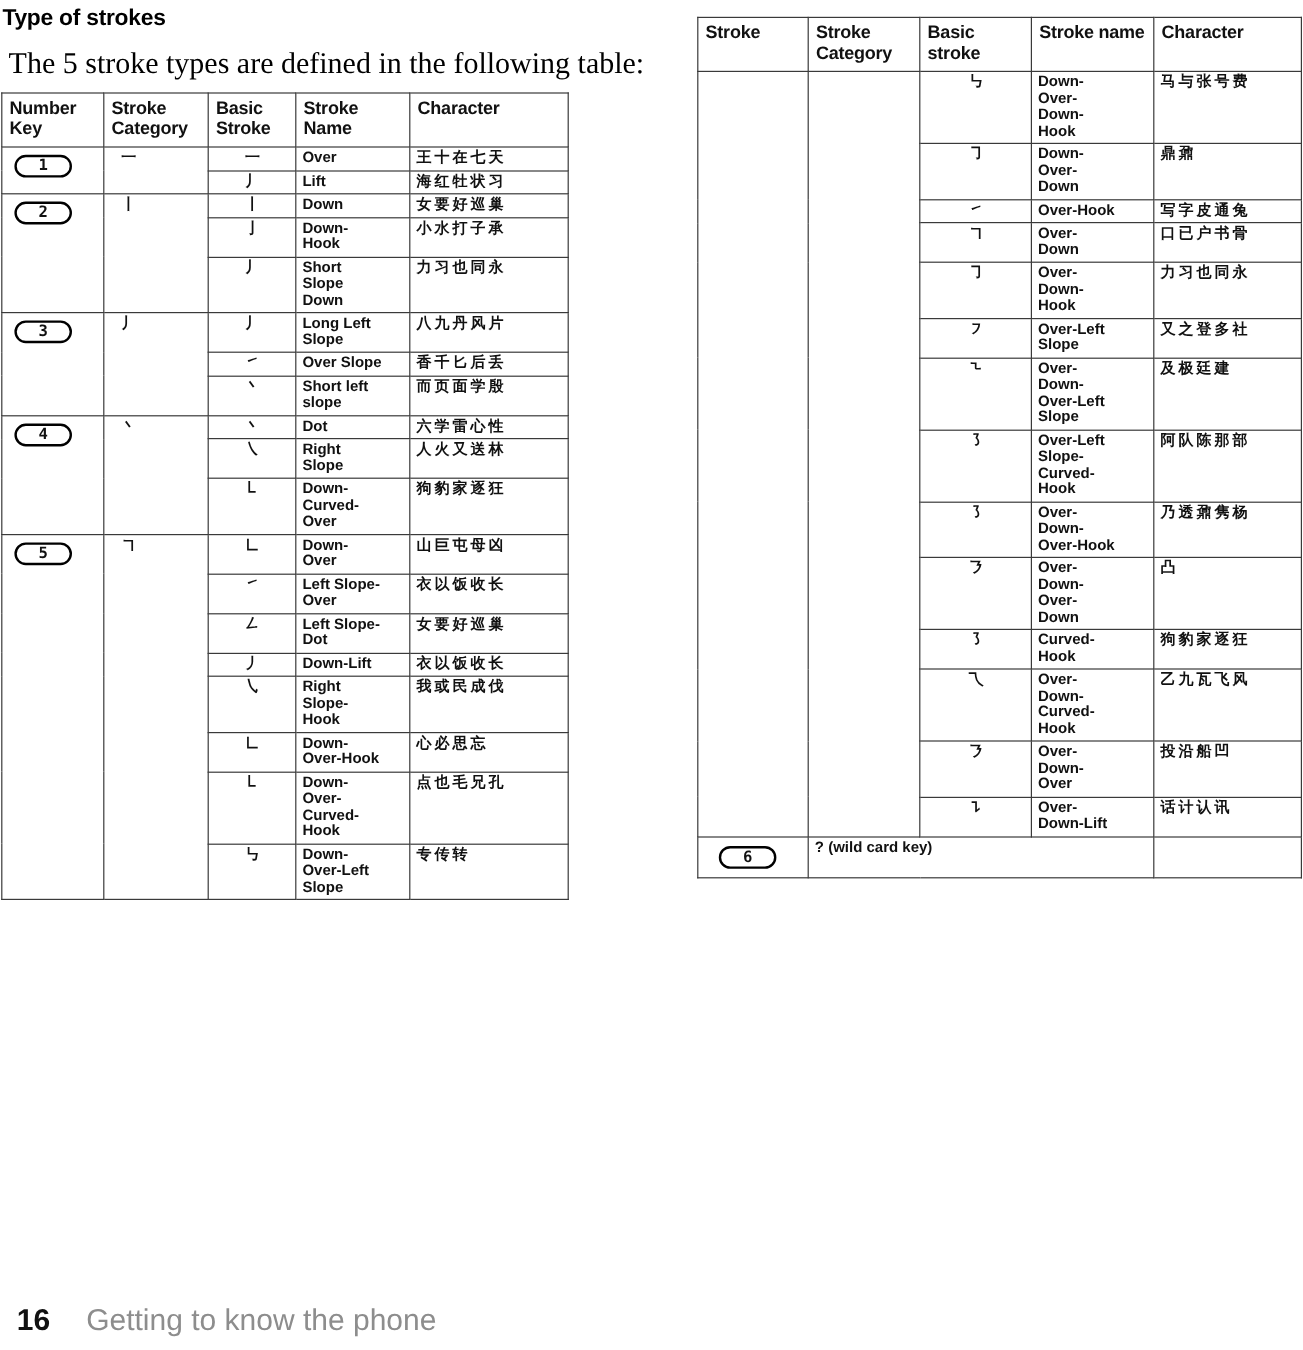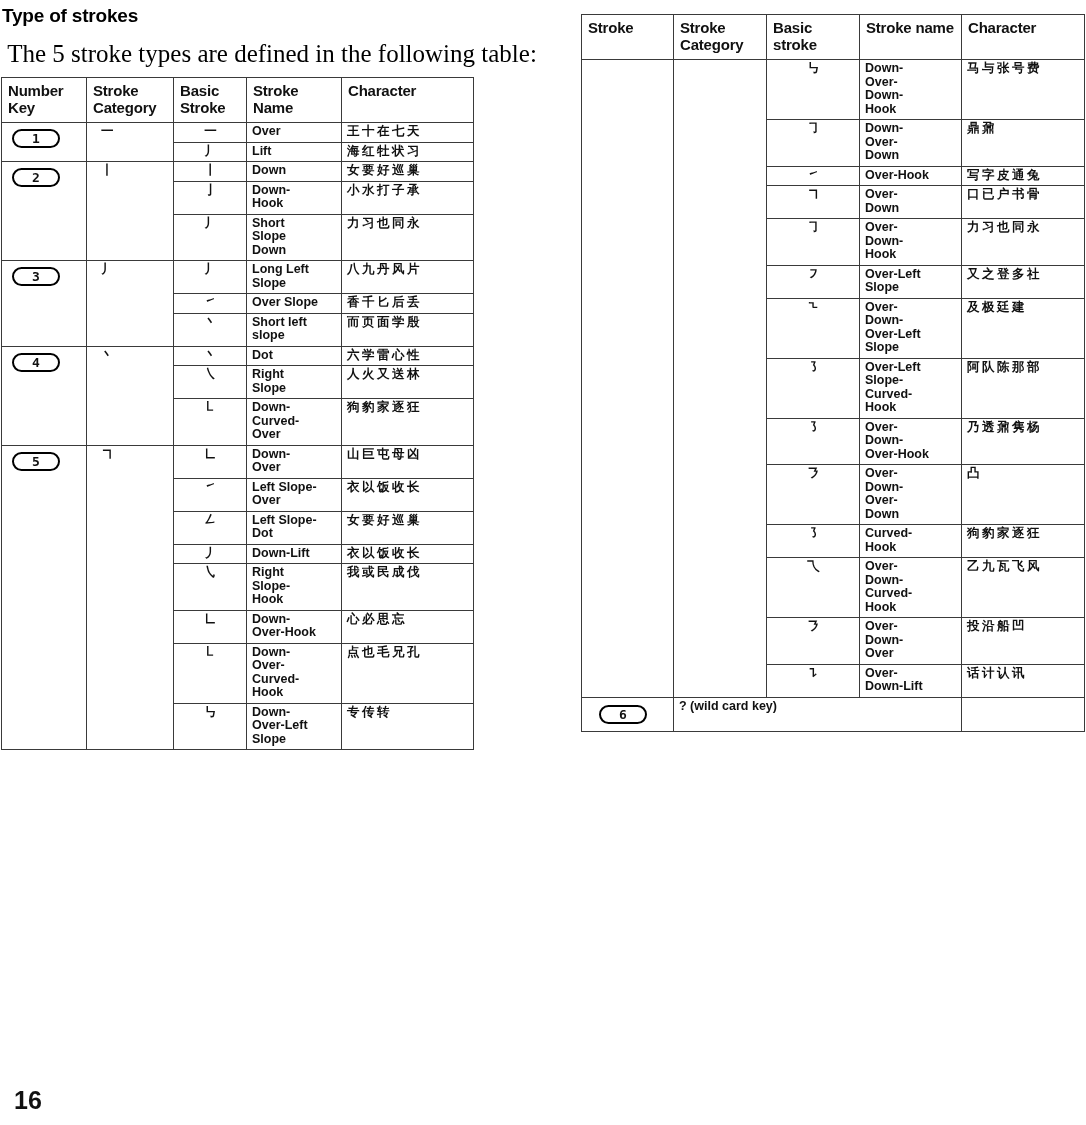--- a/index.html
+++ b/index.html
@@ -312,20 +312,21 @@
 Over-Left
 Slope</td>
           <td class="cell-chars">专传转</td>
         </tr>
       </tbody>
   </table>
 </div>
 
 <div id="page-footer">
   <div id="footer-page-number">16</div>
+  <div id="footer-section-title">Getting to know the phone</div>
 </div>
 
 <div id="right-column">
   <table class="stroke-table" id="right-table">
     <colgroup>
       <col class="c-stroke">
         <col class="c-category">
         <col class="c-basic">
         <col class="c-name">
         <col class="c-char">

